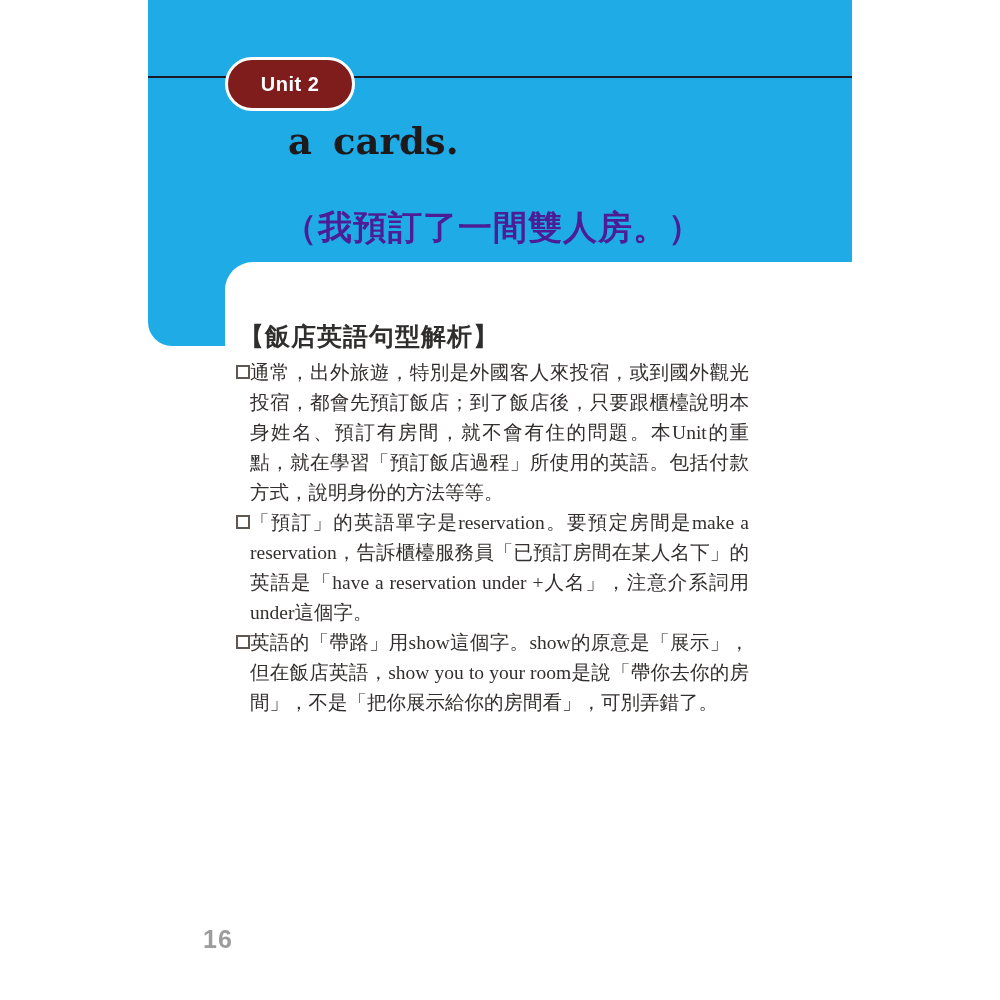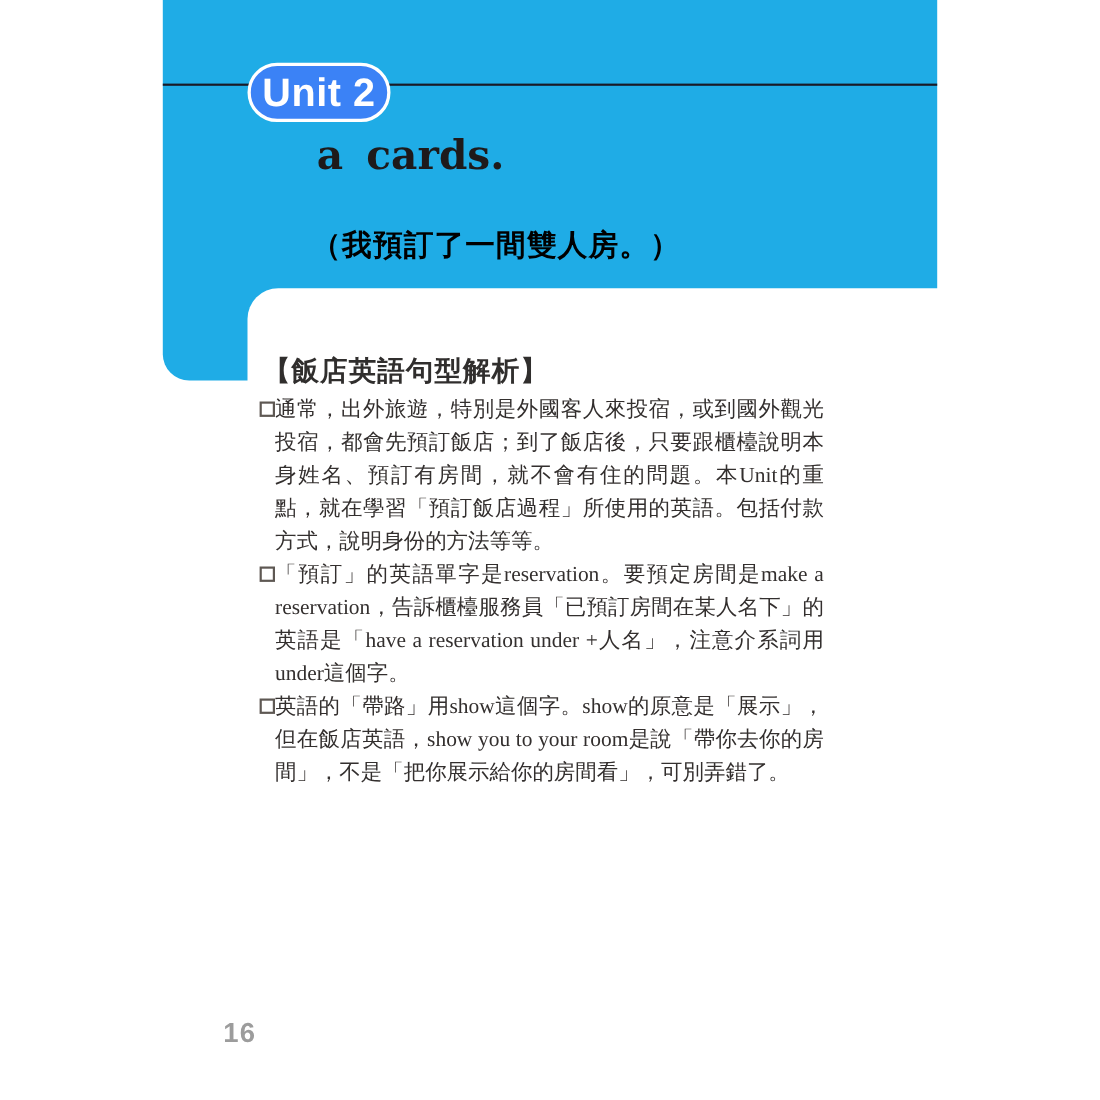--- a/index.html
+++ b/index.html
@@ -12,34 +12,34 @@
   .blue-block {
     position:absolute; left:148px; top:0; width:704px; height:346px;
     background:#1FACE6; border-radius:0 0 0 24px;
   }
   .rule {
     position:absolute; left:148px; top:76px; width:704px; height:2px;
     background:#1A1A26;
   }
   .unit-badge {
     position:absolute; left:225px; top:57px; width:130px; height:54px;
-    background:#3b82f6; border:3px solid #ffffff; border-radius:27px;
+    background:#7f1d1d; border:3px solid #ffffff; border-radius:27px;
     display:flex; align-items:center; justify-content:center;
     color:#ffffff; font-family:"Liberation Sans", sans-serif;
-    font-weight:bold; font-size:36px; letter-spacing:0.5px;
+    font-weight:bold; font-size:20px; letter-spacing:0.5px;
   }
   .title {
     position:absolute; left:288px; top:118px;
     font-family:"DejaVu Serif", serif; font-weight:bold;
     font-size:37px; line-height:46px; color:#1E1A1B; word-spacing:0.22em;
   }
   .subtitle {
     position:absolute; left:283px; top:205px;
     font-family:"Liberation Sans", sans-serif; font-weight:bold;
-    font-size:27px; color:#000000; letter-spacing:1px;
+    font-size:34px; color:#4c1d95; letter-spacing:1px;
   }
 
   
   .panel {
     position:absolute; left:225px; top:262px; width:775px; height:738px;
     background:#ffffff; border-radius:28px 0 0 0;
   }
   .section-heading {
     position:absolute; left:14px; top:46px;
     font-family:Liberation Sans, sans-serif; font-weight:bold;

